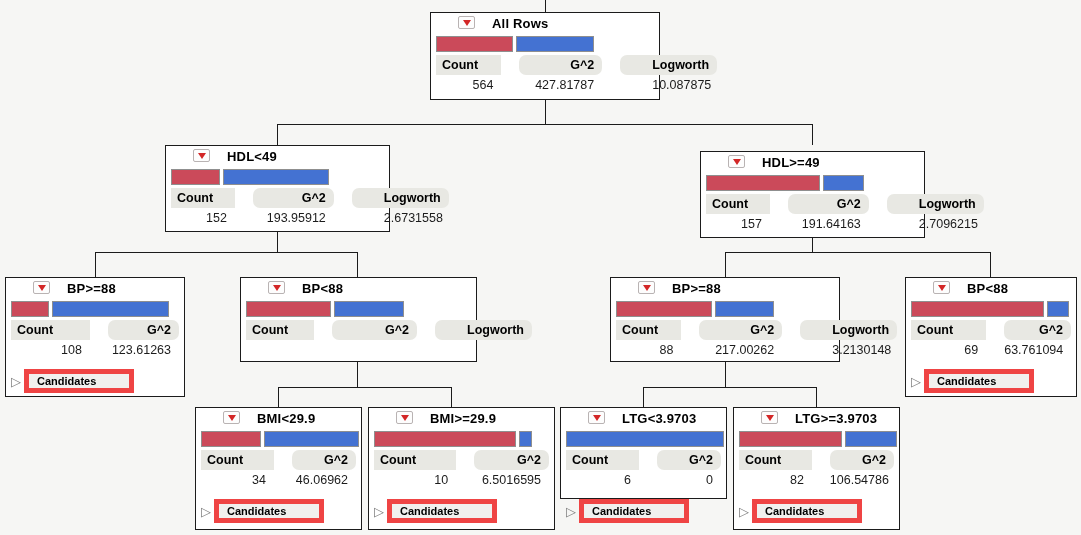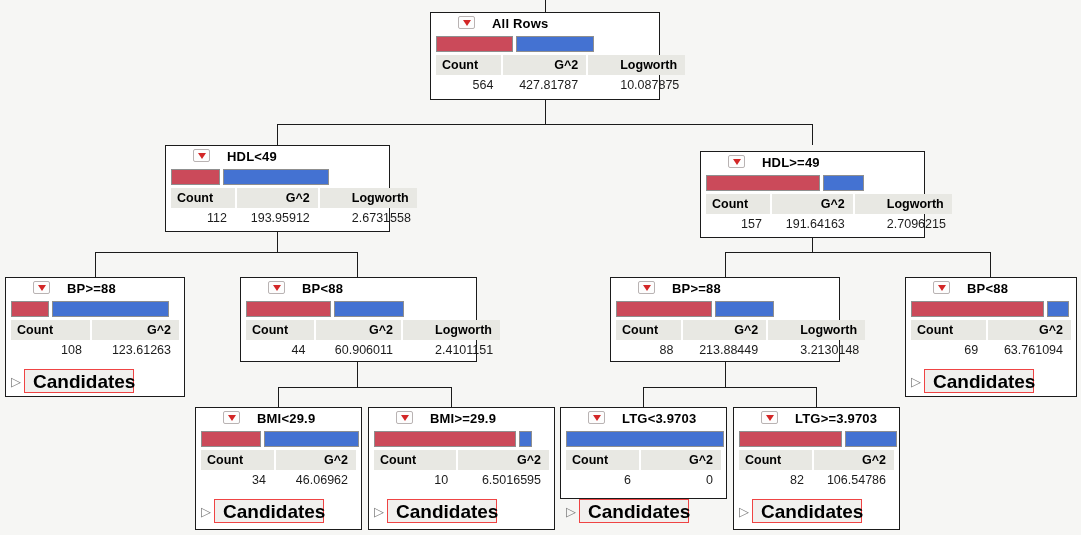--- a/index.html
+++ b/index.html
@@ -30,40 +30,40 @@
     width:0;height:0;
     border-left:4px solid transparent;border-right:4px solid transparent;
     border-top:6px solid #d32727;
   }
   .ttl{font-weight:bold;font-size:13px;color:#000;white-space:nowrap;letter-spacing:0.2px;}
 
   .bar{width:158px;height:16px;display:flex;gap:3px;margin:1px 0 3px 0;}
   .segr{box-sizing:border-box;background:#cb4a5a;border:1px solid #8f8f8f;}
   .segb{flex:1;box-sizing:border-box;background:#4472d2;border:1px solid #8f8f8f;}
 
-  .hdr,.vals{display:flex;gap:2px;height:20px;line-height:20px;font-size:12.5px;white-space:nowrap;}
+  .hdr,.vals{display:flex;gap:18px;height:20px;line-height:20px;font-size:12.5px;white-space:nowrap;}
   .hdr span{background:#e8e8e3;font-weight:bold;color:#000;box-sizing:border-box;}
   .vals span{color:#1c1c1c;box-sizing:border-box;}
   .c0{text-align:left;padding-left:6px;}
-  .hdr .c1,.hdr .c2{text-align:right;padding-right:8px;}
+  .hdr .c1,.hdr .c2{text-align:right;padding-right:8px;border-radius:7px;}
   .vals span{text-align:right;padding-right:8px;}
   .cols3 .c0{flex:0 0 30%;}
   .cols3 .c1{flex:0 0 38%;}
   .cols3 .c2{flex:1;padding-left:32px;}
   .cols2 .c0{flex:0 0 47%;}
   .cols2 .c1{flex:1;}
   .vals .c0{text-align:right;}
 
   .cand{display:flex;align-items:center;gap:3px;margin-top:9px;}
   .disc{color:#7d7d7d;font-size:13px;line-height:13px;cursor:pointer;font-family:"DejaVu Sans",sans-serif;}
   .cbtn{
     box-sizing:border-box;width:110px;height:24px;
-    background:#f1f0ee;border:1px solid #ef4444;
+    background:#f1f0ee;border:5px solid #ef4444;
     font-family:"Liberation Sans","DejaVu Sans",sans-serif;
-    font-weight:bold;font-size:19px;color:#000;
+    font-weight:bold;font-size:11px;color:#000;
     text-align:left;padding:1px 8px 2px 8px;cursor:pointer;
   }
 </style>
 </head>
 <body>
 
 <div class="canvas">
 
   <div class="conn" style="left:545px;top:0;width:1px;height:12px"></div>
   <div class="conn" style="left:545px;top:100px;width:1px;height:25px"></div>
@@ -124,21 +124,21 @@
     <div class="bar">
       <span class="segr" style="width: 31%;"></span>
       <span class="segb"></span>
     </div>
     <div class="hdr cols3">
       <span class="c0">Count</span>
       <span class="c1">G^2</span>
       <span class="c2">Logworth</span>
     </div>
     <div class="vals cols3">
-      <span class="c0">112</span>
+      <span class="c0">152</span>
       <span class="c1">193.95912</span>
       <span class="c2">2.6731558</span>
     </div>
   </div>
 
   <div class="node" style="left:700px;top:151px;width:225px;height:87px">
     <div class="trow">
       <span class="micon">
           <span class="tri"></span>
         </span>
@@ -194,46 +194,41 @@
     </div>
     <div class="bar">
       <span class="segr" style="width: 54%;"></span>
       <span class="segb"></span>
     </div>
     <div class="hdr cols3">
       <span class="c0">Count</span>
       <span class="c1">G^2</span>
       <span class="c2">Logworth</span>
     </div>
-    <div class="vals cols3">
-      <span class="c0">44</span>
-      <span class="c1">60.906011</span>
-      <span class="c2">2.4101151</span>
-    </div>
   </div>
 
   <div class="node" style="left:610px;top:277px;width:230px;height:85px">
     <div class="trow">
       <span class="micon">
           <span class="tri"></span>
         </span>
       <span class="ttl">BP&gt;=88</span>
     </div>
     <div class="bar">
       <span class="segr" style="width: 61%;"></span>
       <span class="segb"></span>
     </div>
     <div class="hdr cols3">
       <span class="c0">Count</span>
       <span class="c1">G^2</span>
       <span class="c2">Logworth</span>
     </div>
     <div class="vals cols3">
       <span class="c0">88</span>
-      <span class="c1">213.88449</span>
+      <span class="c1">217.00262</span>
       <span class="c2">3.2130148</span>
     </div>
   </div>
 
   <div class="node" style="left:905px;top:277px;width:172px;height:120px">
     <div class="trow">
       <span class="micon">
           <span class="tri"></span>
         </span>
       <span class="ttl">BP&lt;88</span>

